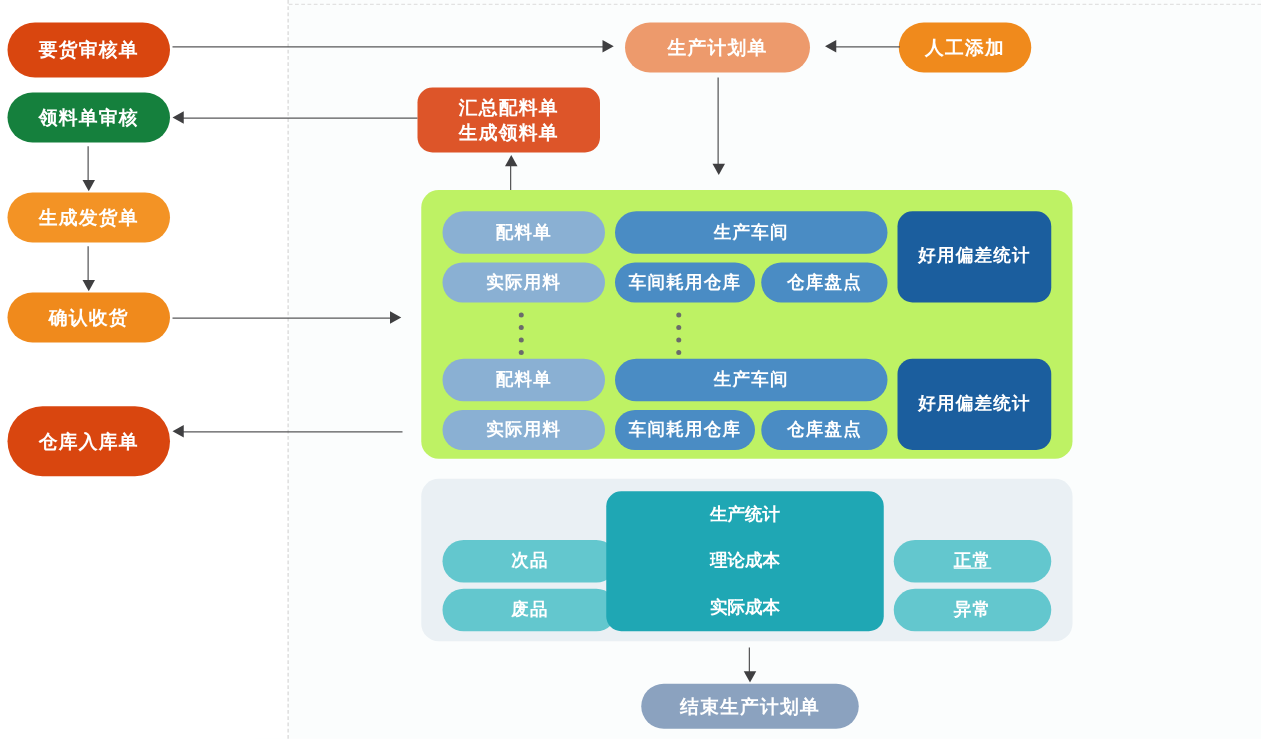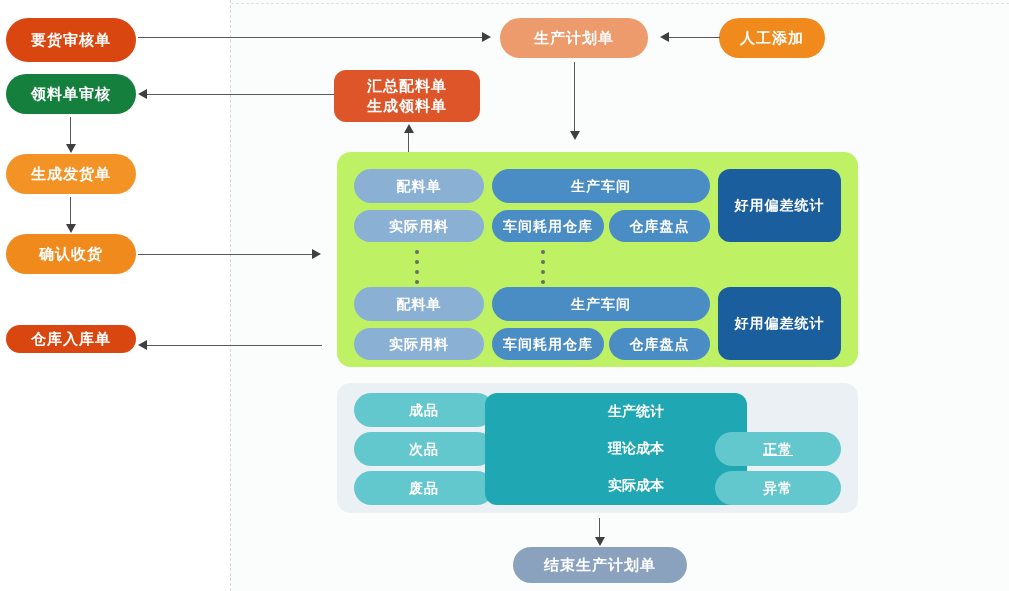--- a/index.html
+++ b/index.html
@@ -93,21 +93,21 @@
   <div class="divider-h"></div>
 
   <div class="node pill c-darkorange fs15" style="left:6px;top:18px;width:130px;height:44px;">要货审核单</div>
 
   <div class="node pill c-orange fs15" style="left:6px;top:74px;width:130px;height:40px;">领料单审核</div>
 
   <div class="node pill c-lightorange fs15" style="left:6px;top:154px;width:130px;height:40px;">生成发货单</div>
 
   <div class="node pill c-amber fs15" style="left:6px;top:234px;width:130px;height:40px;">确认收货</div>
 
-  <div class="node pill c-darkorange fs15" style="left:6px;top:325px;width:130px;height:28px;text-align:center;">仓库入库单</div>
+  <div class="node pill c-darkorange fs15" style="left:6px;top:325px;width:130px;height:56px;text-align:center;">仓库入库单</div>
 
   <div class="line-v" style="left:70px;top:117px;height:28px;"></div>
   <div class="arrow arrow-d" style="left:66px;top:144px;"></div>
 
   <div class="line-v" style="left:70px;top:197px;height:28px;"></div>
   <div class="arrow arrow-d" style="left:66px;top:224px;"></div>
 
   <div class="node pill c-salmon fs15" style="left:500px;top:18px;width:148px;height:40px;">生产计划单</div>
 
   <div class="node pill c-amber fs15" style="left:719px;top:18px;width:106px;height:40px;">人工添加</div>
@@ -169,25 +169,24 @@
 
     <div class="node pill c-blue-mid fs14" style="left:155px;top:135px;width:218px;height:34px;">生产车间</div>
     <div class="node pill c-blue-mid fs14" style="left:155px;top:176px;width:112px;height:32px;">车间耗用仓库</div>
     <div class="node pill c-blue-mid fs14" style="left:272px;top:176px;width:101px;height:32px;">仓库盘点</div>
 
     <div class="node rrect c-blue-deep fs14" style="left:381px;top:135px;width:123px;height:73px;">好用偏差统计</div>
   </div>
 
   <div class="panel-teal" style="left:337px;top:383px;width:521px;height:130px;">
 
-    <div class="node pill c-teal-light fs14" style="left:17px;top:10px;width:140px;height:34px;">成品</div>
     <div class="node pill c-teal-light fs14" style="left:17px;top:49px;width:140px;height:34px;">次品</div>
     <div class="node pill c-teal-light fs14" style="left:17px;top:88px;width:140px;height:34px;">废品</div>
 
-    <div class="rrect c-teal-deep" style="position:absolute;left:148px;top:10px;width:222px;height:112px;border-radius:12px;display:flex;flex-direction:column;align-items:center;justify-content:space-around;color:#fff;font-weight:bold;padding-left:40px;">
+    <div class="rrect c-teal-deep" style="position:absolute;left:148px;top:10px;width:222px;height:112px;border-radius:12px;display:flex;flex-direction:column;align-items:center;justify-content:space-around;color:#fff;font-weight:bold;">
       <span class="fs14">生产统计</span>
       <span class="fs14">理论成本</span>
       <span class="fs14">实际成本</span>
     </div>
 
     <div class="node pill c-teal-light fs14" style="left:378px;top:49px;width:126px;height:34px;text-decoration:underline;">正常</div>
     <div class="node pill c-teal-light fs14" style="left:378px;top:88px;width:126px;height:34px;">异常</div>
   </div>
 
   <div class="line-v" style="left:599px;top:518px;height:20px;"></div>

